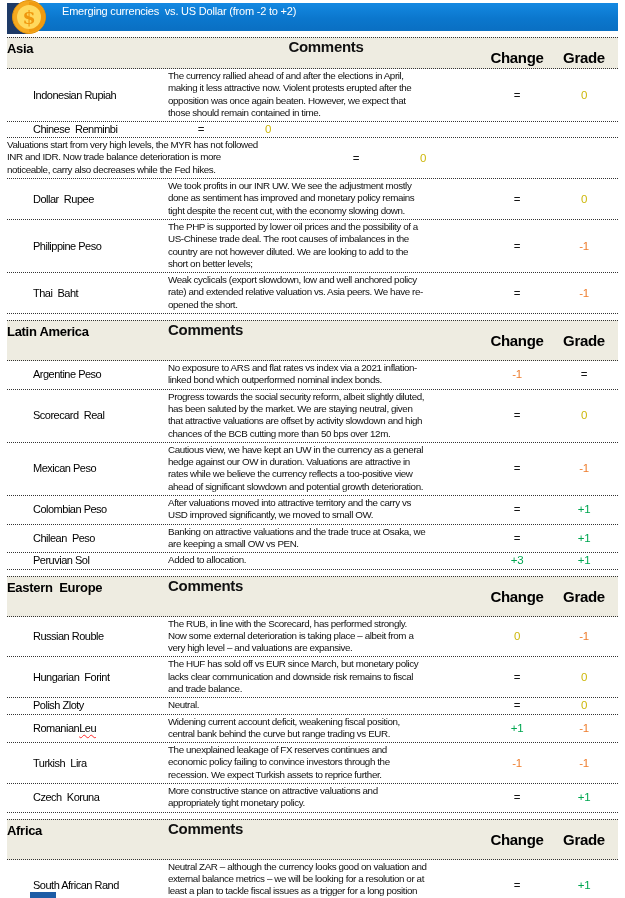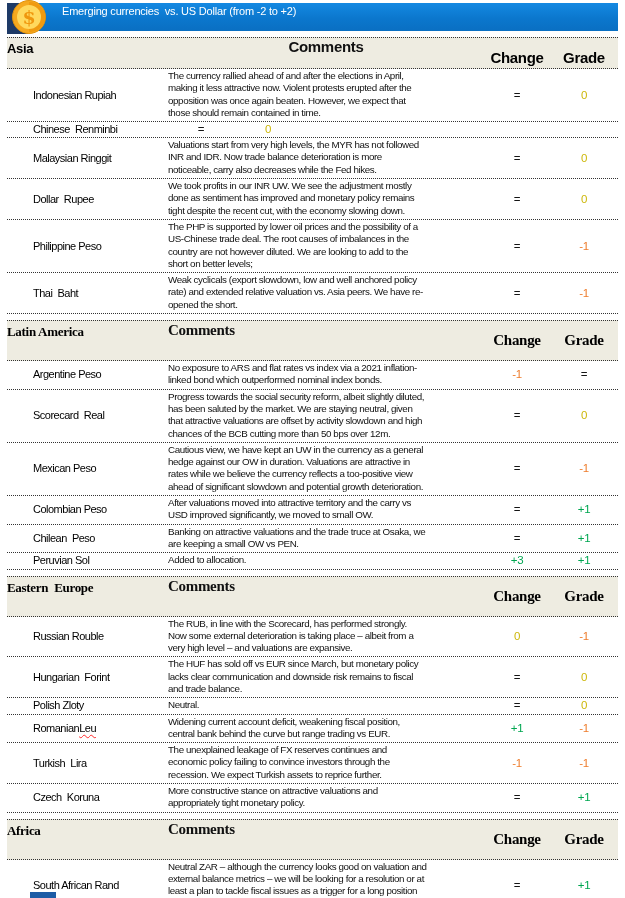--- a/index.html
+++ b/index.html
@@ -11,21 +11,21 @@
   .navy-block{position:absolute;left:0;top:0;width:21px;height:31px;background:#1e3a66;}
   .coin{position:absolute;left:5px;top:-3px;width:34px;height:34px;border-radius:50%;background:#f6a91f;border:1px solid #e0920d;box-sizing:border-box;}
   .coin-half{position:absolute;right:0;top:1px;width:16px;height:30px;border-radius:0 15px 15px 0;background:#ef9a10;}
   .coin-inner{position:absolute;left:4px;top:4px;right:4px;bottom:4px;border-radius:50%;background:#ffd95e;display:flex;align-items:center;justify-content:center;}
   .coin-dollar{font-family:"DejaVu Serif",serif;font-weight:bold;font-size:19px;color:#ef970e;line-height:1;}
   .title-text{position:absolute;left:55px;top:0;height:16px;display:flex;align-items:center;color:#fff;font-weight:normal;font-size:11px;white-space:pre;letter-spacing:-0.2px;}
 
   
   .band{display:flex;align-items:flex-start;background:#eeece1;border-top:1px dotted #333;border-bottom:1px dotted #333;padding:3px 0 2px 0;margin-top:6px;}
   .band.first{margin-top:6px;}
-  .band.tall{padding-bottom:11px;font-family:Liberation Serif, serif;}
+  .band.tall{padding-bottom:11px;}
   .band .region{font-weight:bold;font-size:13px;letter-spacing:-0.3px;padding-left:5px;white-space:pre;}
   .band .chead{font-weight:bold;font-size:15px;letter-spacing:-0.3px;}
   .band .comment.chead{text-align:left;}
   .band.center-comments .comment.chead{text-align:center;}
 
   .row{display:flex;align-items:stretch;border-bottom:1px dotted #333;padding:1px 0 2px 0;}
   .cell{box-sizing:border-box;}
   .name{width:161px;display:flex;align-items:center;font-size:11px;letter-spacing:-0.5px;padding-left:26px;white-space:pre;}
   .band .name{padding-left:0;width:161px;display:block;}
   .comment{width:316px;font-size:9.8px;line-height:12.3px;letter-spacing:-0.4px;white-space:pre-line;color:#111;}
@@ -81,21 +81,20 @@
   <div class="row">
     <div class="cell name"><span>Chinese  Renminbi</span></div>
     <div class="cell change">
         <span class="equal">=</span>
       </div>
     <div class="cell grade">
         <span class="zero">0</span>
       </div>
   </div>
   <div class="row">
-    <div class="cell name"><span>Malaysian Ringgit</span></div>
     <div class="cell comment">Valuations start from very high levels, the MYR has not followed
 INR and IDR. Now trade balance deterioration is more
 noticeable, carry also decreases while the Fed hikes.</div>
     <div class="cell change">
         <span class="equal">=</span>
       </div>
     <div class="cell grade">
         <span class="zero">0</span>
       </div>
   </div>

